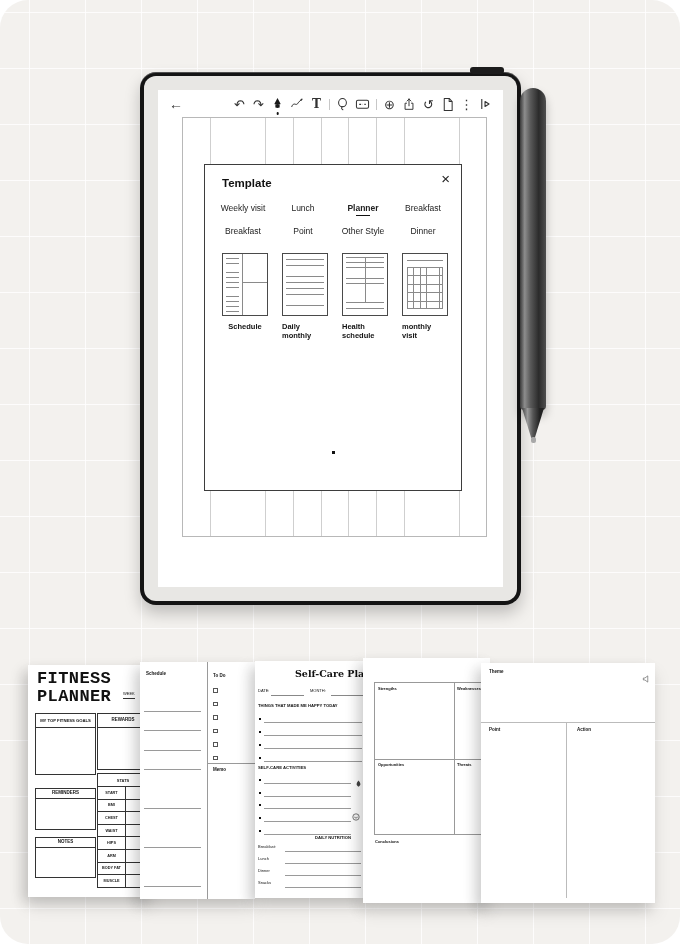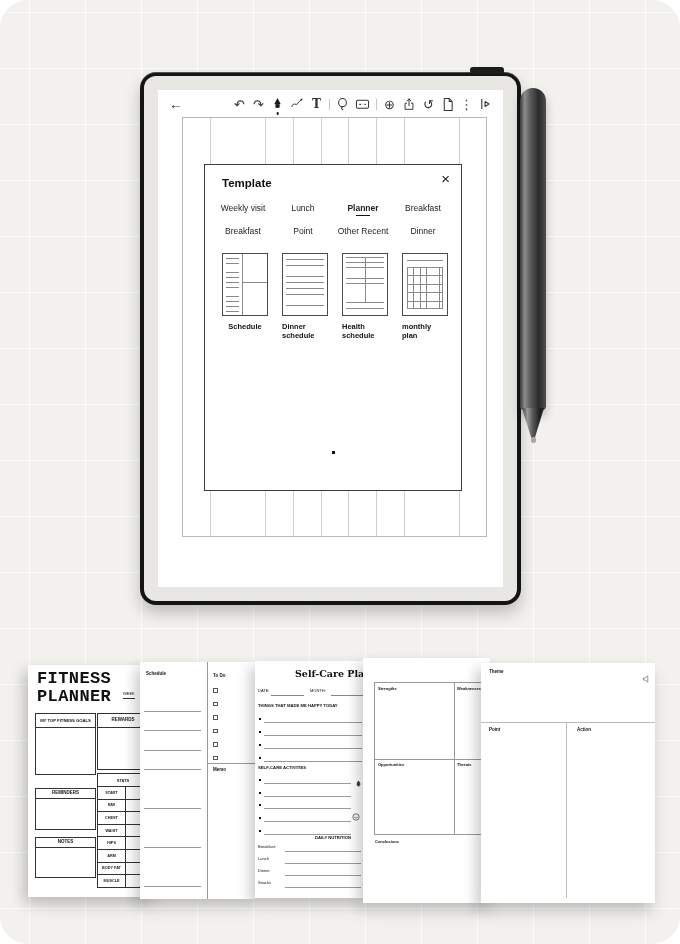--- a/index.html
+++ b/index.html
@@ -182,53 +182,53 @@
           <div class="dlg-title">Template</div>
           <div class="dlg-close">×</div>
 
           <div class="tabs">
             <span class="tab">Weekly visit</span>
             <span class="tab">Lunch</span>
             <span class="tab active">Planner</span>
             <span class="tab">Breakfast</span>
             <span class="tab">Breakfast</span>
             <span class="tab">Point</span>
-            <span class="tab">Other Recent</span>
+            <span class="tab">Other Style</span>
             <span class="tab">Dinner</span>
           </div>
 
           <div class="thumbs">
             <div class="thumb-cell">
               <div class="thumb">
                 <div class="t1-lines"></div>
                   <div class="t1-v"></div>
                   <div class="t1-h"></div>
               </div>
               <div class="tlabel" style="text-align:center">Schedule</div>
             </div>
             <div class="thumb-cell">
               <div class="thumb">
                 <div class="t2-lines"></div>
               </div>
-              <div class="tlabel">Dinner schedule</div>
+              <div class="tlabel">Daily monthly</div>
             </div>
             <div class="thumb-cell">
               <div class="thumb">
                 <div class="t3-top"></div>
                   <div class="t3-v"></div>
                   <div class="t3-bot"></div>
               </div>
               <div class="tlabel">Health schedule</div>
             </div>
             <div class="thumb-cell">
               <div class="thumb">
                 <div class="t4-top"></div>
                   <div class="t4-grid"></div>
               </div>
-              <div class="tlabel">monthly plan</div>
+              <div class="tlabel">monthly visit</div>
             </div>
           </div>
 
           <div class="dlg-dot"></div>
         </div>
 
       </div>
     </div>
   </div>
 

